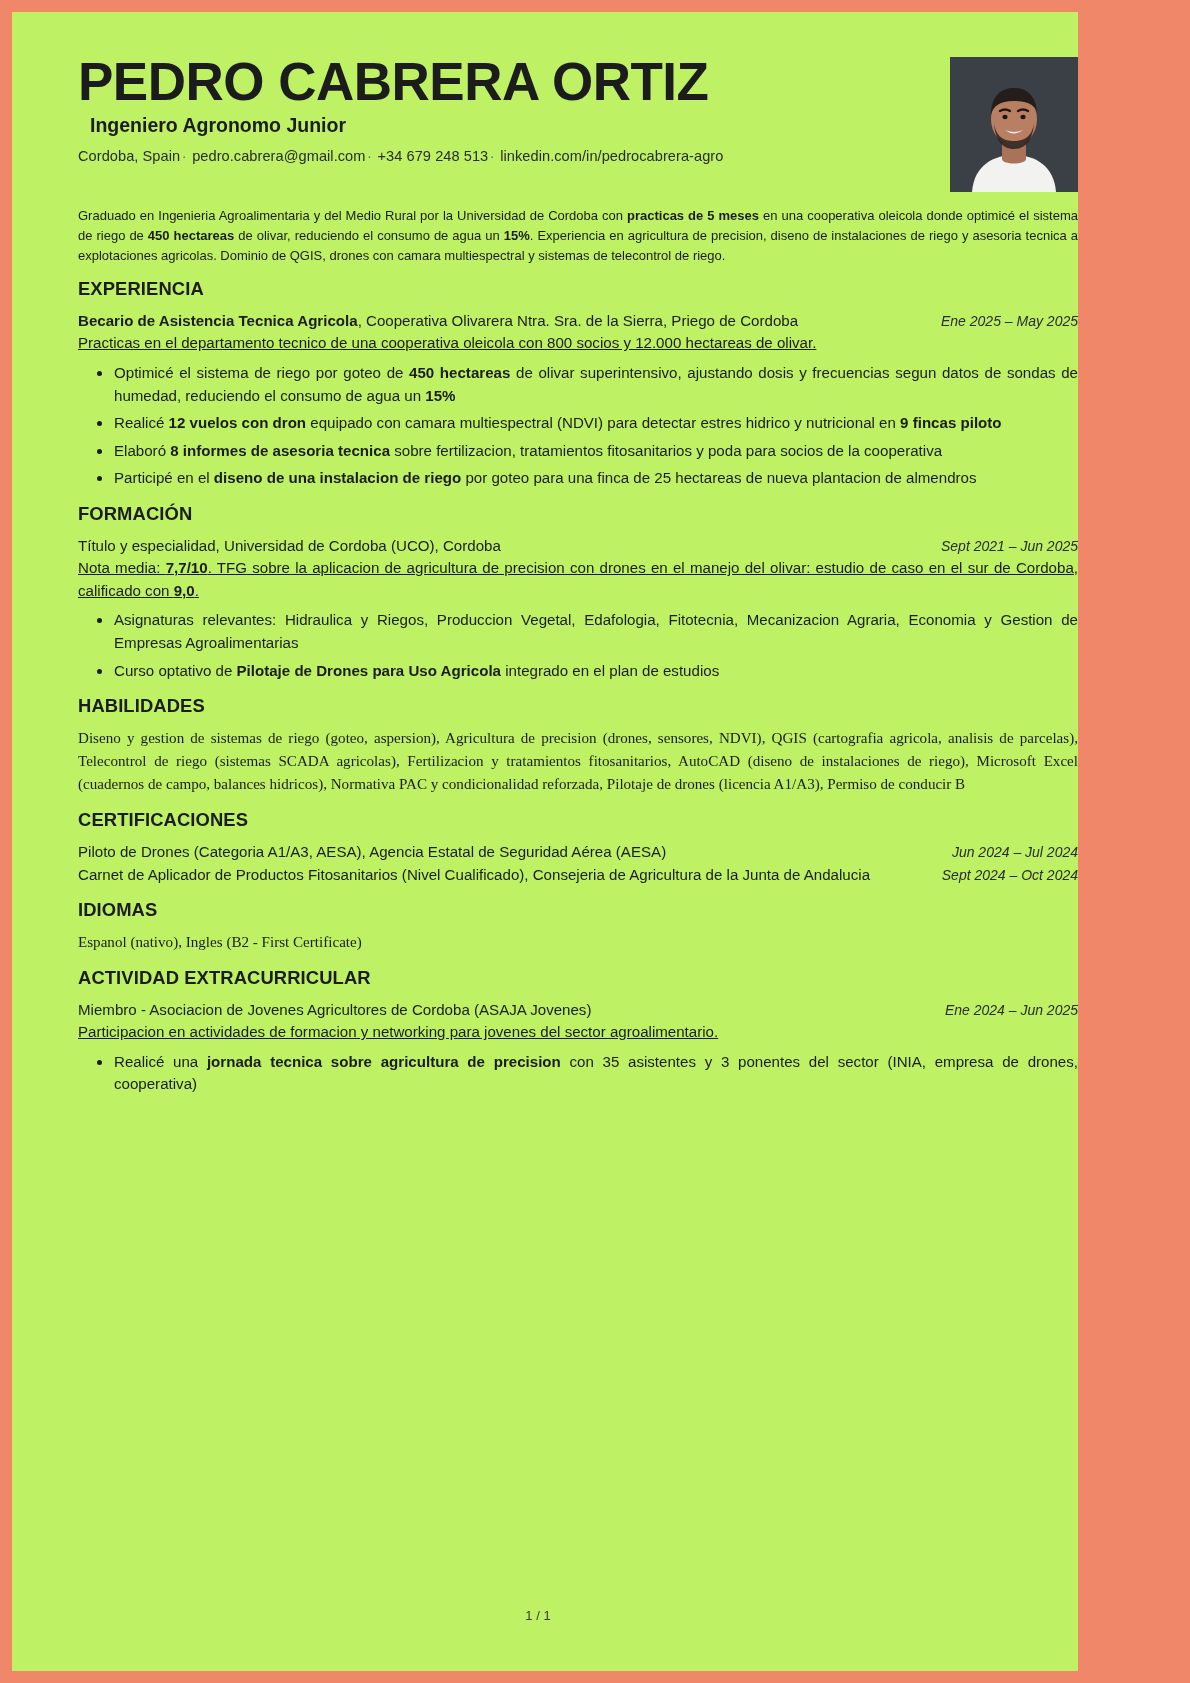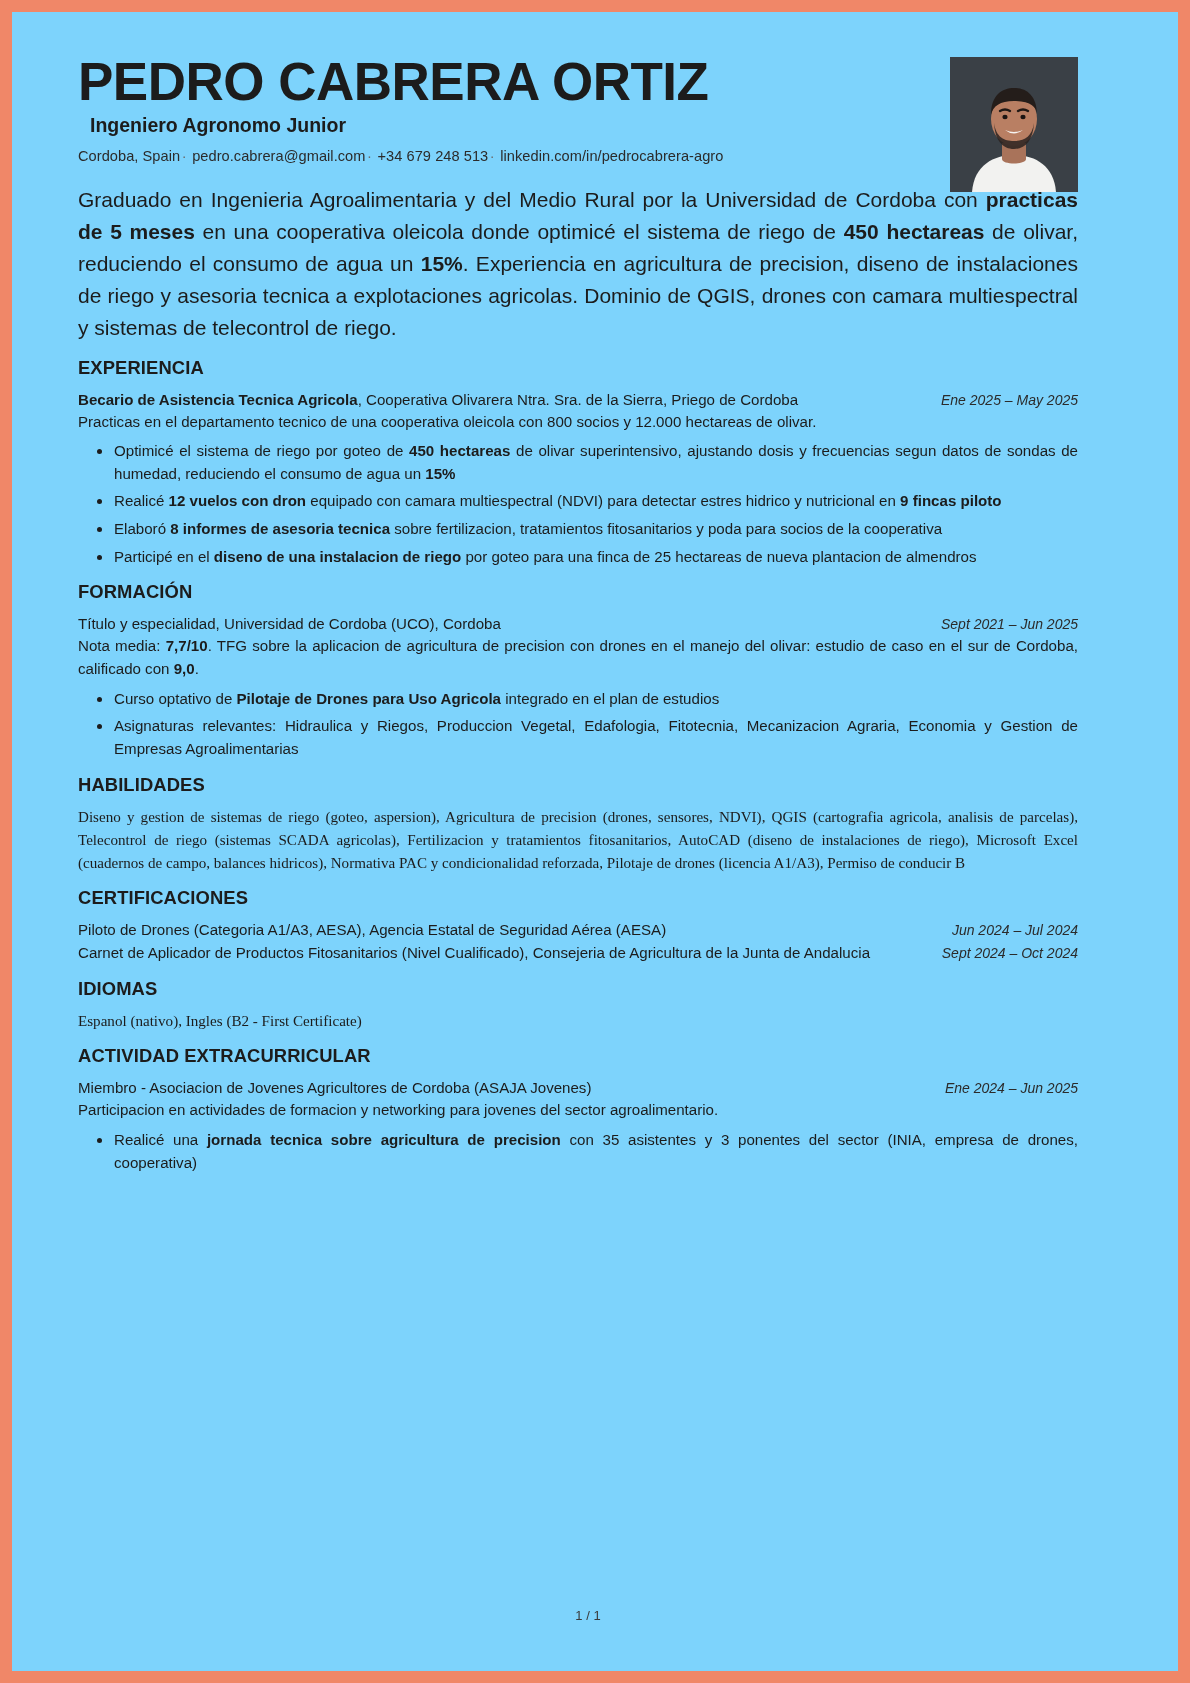--- a/index.html
+++ b/index.html
@@ -10,23 +10,23 @@
     width: 1190px;
     height: 1683px;
     background: #f08768;
     font-family: "Liberation Sans", sans-serif;
     overflow: hidden;
   }
   .page {
     position: absolute;
     left: 12px;
     top: 12px;
-    width: 1166px;
+    width: 1066px;
     height: 1659px;
-    background: #7dd3fc;
+    background: #bef264;
     box-sizing: border-box;
     padding: 42px 83px 0 66px;
   }
   .inner {
     position: relative;
     width: 1000px;
   }
 
   
   .header {
@@ -63,24 +63,25 @@
     top: 3px;
     width: 128px;
     height: 135px;
     overflow: hidden;
     background: #2f3439;
   }
   .photo svg { display: block; }
 
   
   .summary {
-    font-size: 21px;
+    font-size: 13px;
     line-height: 1.52;
     color: #1c1c1c;
     text-align: justify;
+    margin-top: 22px;
   }
 
   
   .section { margin-top: 13px; }
   .section-title {
     font-size: 18.4px;
     font-weight: bold;
     color: #1c1c1c;
     letter-spacing: 0.1px;
     margin: 0 0 10px 0;
@@ -105,20 +106,21 @@
     color: #2b2b2b;
     white-space: nowrap;
     flex: 0 0 auto;
     text-align: right;
   }
   .entry-sub {
     font-size: 15.1px;
     line-height: 1.5;
     color: #1c1c1c;
     text-align: justify;
+    text-decoration: underline;
   }
   ul.bullets {
     margin: 7px 0 0 0;
     padding: 0 0 0 34px;
     list-style: none;
   }
   ul.bullets li {
     position: relative;
     font-size: 15.1px;
     line-height: 1.5;
@@ -223,22 +225,22 @@
 
     <div class="section">
       <div class="section-title">FORMACIÓN</div>
       <div class="entry">
         <div class="entry-row">
           <div class="entry-head">Título y especialidad, Universidad de Cordoba (UCO), Cordoba</div>
           <div class="entry-date">Sept 2021 – Jun 2025</div>
         </div>
         <div class="entry-sub"><span>Nota media: </span><b>7,7/10</b><span>. TFG sobre la aplicacion de agricultura de precision con drones en el manejo del olivar: estudio de caso en el sur de Cordoba, calificado con </span><b>9,0</b><span>.</span></div>
         <ul class="bullets">
+            <li><span>Asignaturas relevantes: Hidraulica y Riegos, Produccion Vegetal, Edafologia, Fitotecnia, Mecanizacion Agraria, Economia y Gestion de Empresas Agroalimentarias</span></li>
             <li><span>Curso optativo de </span><b>Pilotaje de Drones para Uso Agricola</b><span> integrado en el plan de estudios</span></li>
-            <li><span>Asignaturas relevantes: Hidraulica y Riegos, Produccion Vegetal, Edafologia, Fitotecnia, Mecanizacion Agraria, Economia y Gestion de Empresas Agroalimentarias</span></li>
           </ul>
       </div>
     </div>
 
     <div class="section">
       <div class="section-title">HABILIDADES</div>
       <div class="body-text">Diseno y gestion de sistemas de riego (goteo, aspersion), Agricultura de precision (drones, sensores, NDVI), QGIS (cartografia agricola, analisis de parcelas), Telecontrol de riego (sistemas SCADA agricolas), Fertilizacion y tratamientos fitosanitarios, AutoCAD (diseno de instalaciones de riego), Microsoft Excel (cuadernos de campo, balances hidricos), Normativa PAC y condicionalidad reforzada, Pilotaje de drones (licencia A1/A3), Permiso de conducir B</div>
     </div>
 
     <div class="section">

